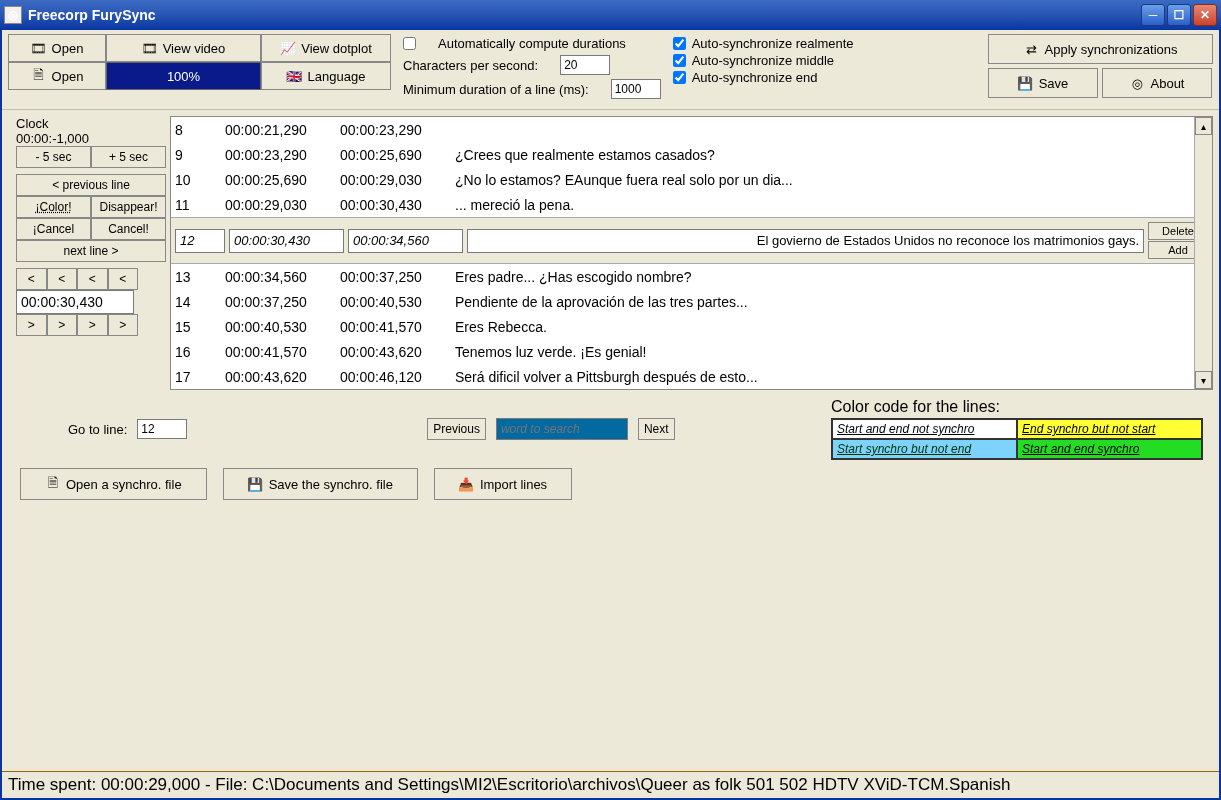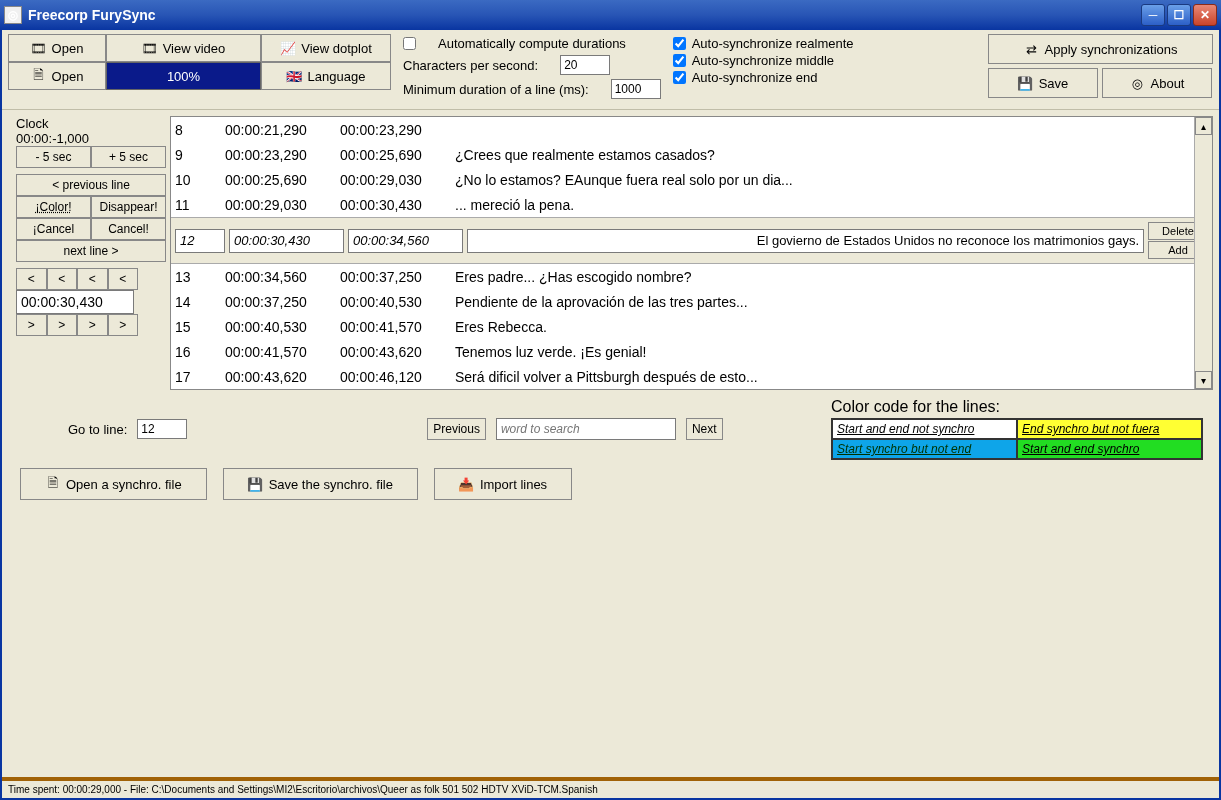--- a/index.html
+++ b/index.html
@@ -200,22 +200,22 @@
 
 .belowrow {
   display: flex;
   align-items: center;
   padding: 8px 6px;
   gap: 10px;
 }
 .belowrow .lbl { font-size:13px; margin-left: 60px;}
 .belowrow input.small { width: 50px; }
 .searchbox {
-  width: 180px; height:22px; border:1px solid #7a7a7a;
-  background:#ffffff; font-style: italic; padding:0 4px;
+  width: 132px; height:22px; border:1px solid #7a7a7a;
+  background:#0369a1; font-style: italic; padding:0 4px;
   font-family: inherit; font-size:12px;
 }
 .legend {
   margin-left: auto;
   margin-right: 10px;
 }
 .legend-title { font-size:16px; margin-bottom:2px;}
 .legend-grid {
   display:grid;
   grid-template-columns: 185px 185px;
@@ -224,32 +224,32 @@
 .legend-cell {
   border: 1px solid #333;
   padding: 2px 4px;
   font-size: 12px;
   font-style: italic;
   height: 20px;
   text-decoration: underline;
 }
 .bg-white { background:#fff; }
 .bg-yellow { background:#ffff33; }
-.bg-dgreen { background:#0ea5e9; color:#003300;}
+.bg-dgreen { background:#7dd3fc; color:#003300;}
 .bg-lgreen { background:#22dd22; }
 
 .filerow {
   display:flex; gap: 16px; padding: 0 6px 8px 18px;
 }
 .filerow .btn { height: 32px; padding: 4px 24px; font-size:13px;}
 
 .statusbar {
-  border-top: 4px solid #a16207;
+  border-top: 1px solid #a16207;
   padding: 3px 6px;
-  font-size: 10px;
+  font-size: 17px;
   background: #ece9d8;
   margin-top: auto;
 }
 </style>
 </head>
 <body>
 
 <div class="titlebar">
   <div class="icon-box">◎</div>
   <div class="title">Freecorp FurySync</div>
@@ -459,21 +459,21 @@
     <input class="small" type="text" value="12" style="">
     <div style="width:220px"></div>
     <button class="small-btn">Previous</button>
     <input class="searchbox" type="text" placeholder="word to search" style="">
     <button class="small-btn">Next</button>
 
     <div class="legend">
       <div class="legend-title">Color code for the lines:</div>
       <div class="legend-grid">
         <div class="legend-cell bg-white">Start and end not synchro</div>
-        <div class="legend-cell bg-yellow">End synchro but not fuera</div>
+        <div class="legend-cell bg-yellow">End synchro but not start</div>
         <div class="legend-cell bg-dgreen">Start synchro but not end</div>
         <div class="legend-cell bg-lgreen">Start and end synchro</div>
       </div>
     </div>
   </div>
 
   <div class="filerow">
     <div class="btn">
       <span class="ico">🗎</span>
       <span>Open a synchro. file</span>

